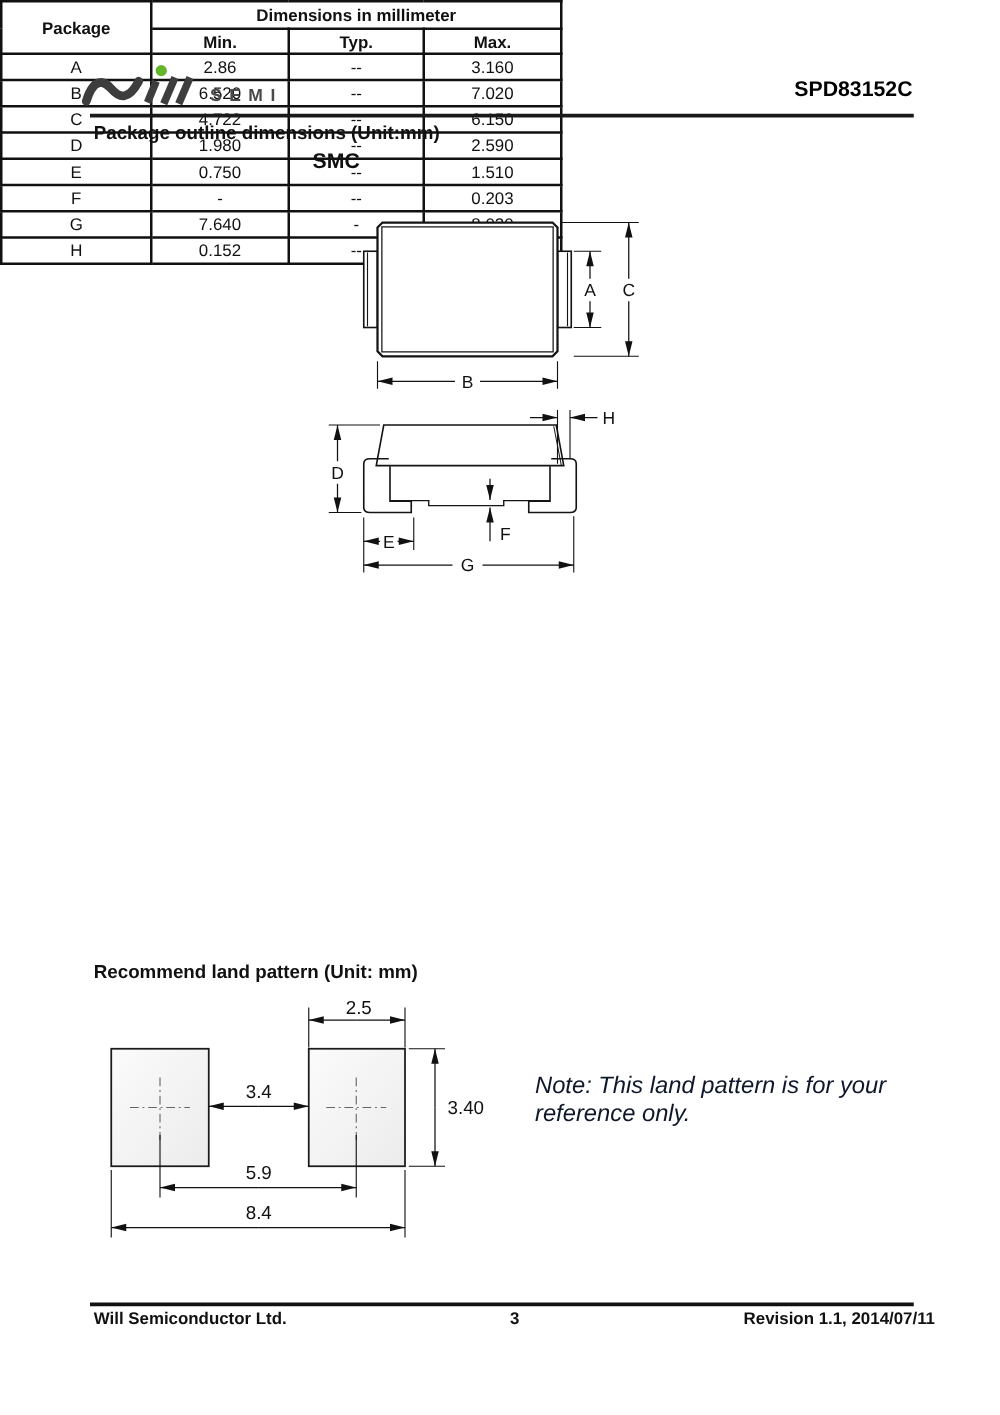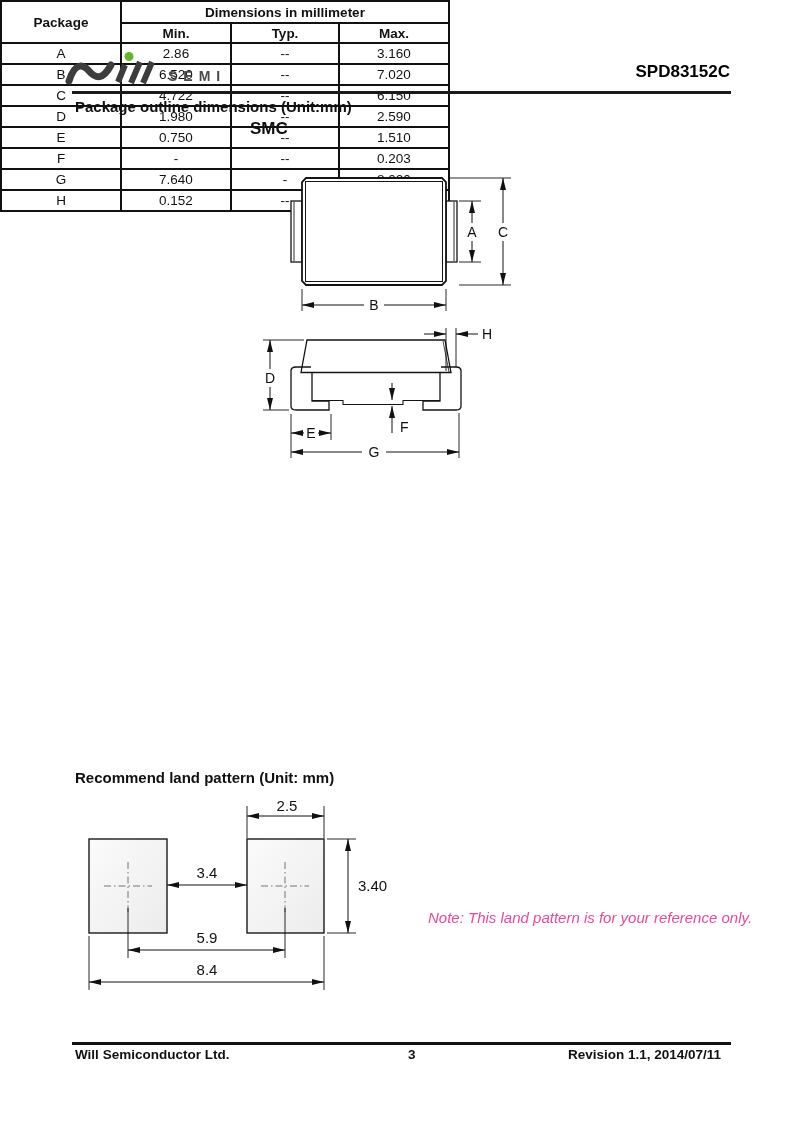--- a/index.html
+++ b/index.html
@@ -22,25 +22,25 @@
     font-size:13.5px;padding:0;background:#fff;
   }
   .dims-table th{font-weight:bold;}
   .col-sym{width:118px;}
   .col-min{width:108px;}
   .col-typ{width:106px;}
   .col-max{width:108px;}
   .row-h1{height:22px;}
   .row-h2{height:20px;}
   .row-d{height:21px;}
-  .note-box{left:428px;top:906px;width:335px;font-size:15px;font-style:italic;line-height:23px;color:#ec4899;}
+  .note-box{left:428px;top:857px;width:335px;font-size:19px;font-style:italic;line-height:23px;color:#0f172a;}
   .ftr-rule{left:72px;top:1042px;width:659px;height:2.5px;background:#111;}
   .ftr-company{left:75px;top:1047px;font-size:13.5px;font-weight:bold;}
   .ftr-page{left:408px;top:1047px;font-size:13.5px;font-weight:bold;}
-  .ftr-rev{right:79px;top:1047px;font-size:13.5px;font-weight:bold;}
+  .ftr-rev{right:52px;top:1047px;font-size:13.5px;font-weight:bold;}
   svg text{font-family:"Liberation Sans",sans-serif;fill:#111;}
   .dim-letter{font-size:14px;}
   .dim-num{font-size:15px;}
 </style>
 </head>
 <body>
 
 <div class="page">
 
   <div class="abs logo-box">

